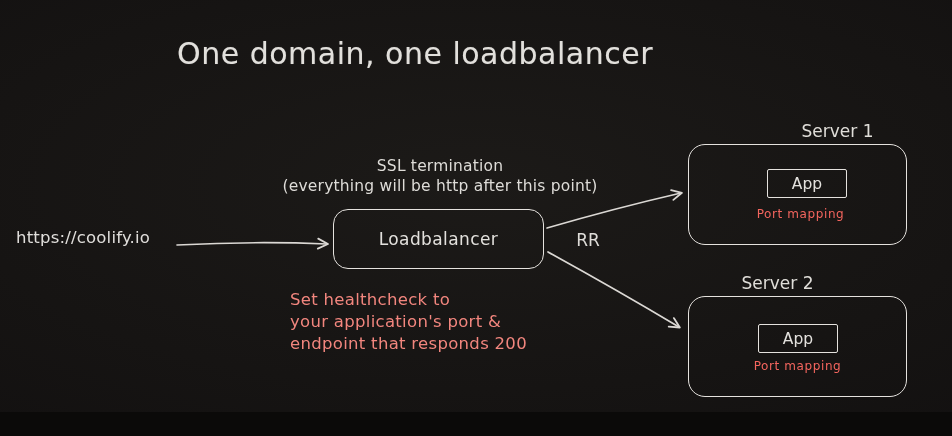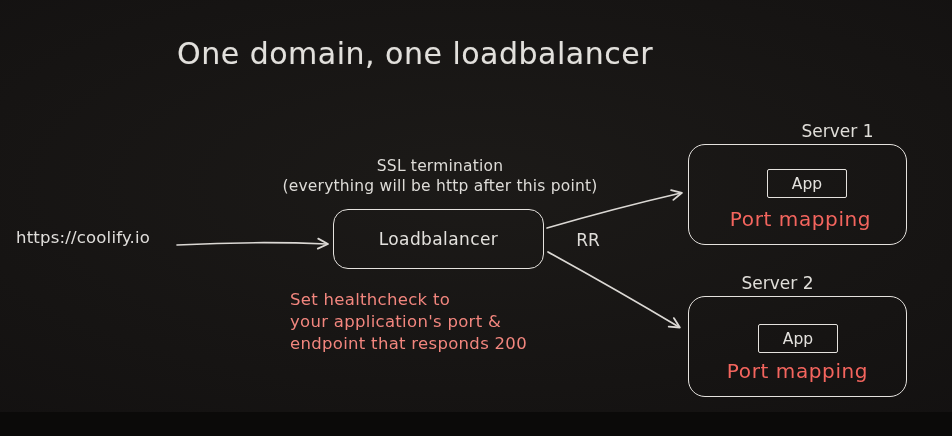--- a/index.html
+++ b/index.html
@@ -70,21 +70,21 @@
   .server2-label { left: 668px; top: 273px; }
   .app-box {
     width: 80px; height: 29px; border-radius: 2px;
     display: flex; align-items: center; justify-content: center;
   }
   .app-box span { font-size: 15.5px; color: #e3e1dd; }
   .app1-box { left: 767px; top: 169px; }
   .app2-box { left: 758px; top: 324px; }
   .port-label {
     width: 219px; text-align: center;
-    font-size: 20px; color: #f4655e; letter-spacing: 0.6px;
+    font-size: 12px; color: #f4655e; letter-spacing: 0.6px;
   }
   .port1-label { left: 691px; top: 207px; }
   .port2-label { left: 688px; top: 359px; }
   svg.arrows { position: absolute; left: 0; top: 0; width: 952px; height: 436px; pointer-events: none; }
 </style>
 </head>
 <body>
 
 <div class="canvas">
 

